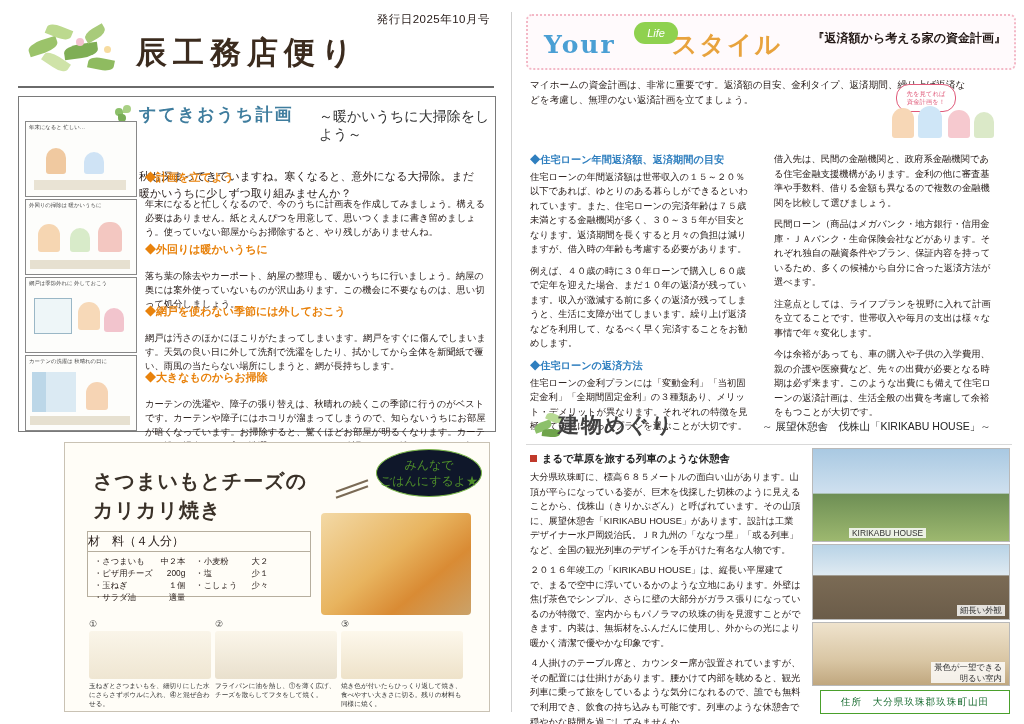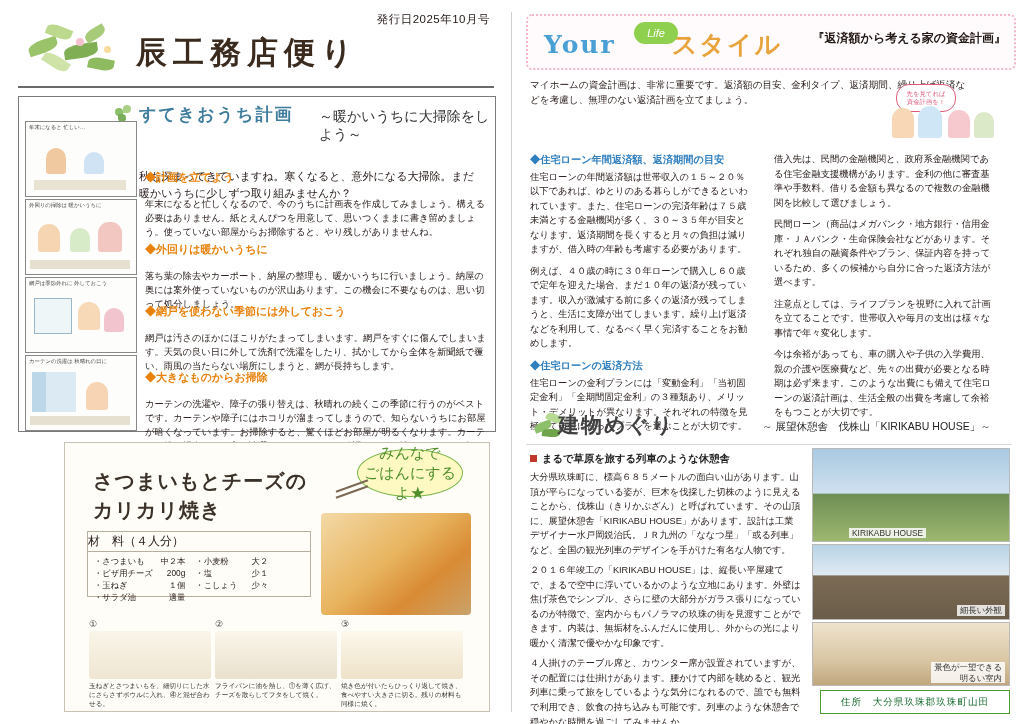--- a/index.html
+++ b/index.html
@@ -55,23 +55,23 @@
   .recipe{
     position:absolute;left:64px;top:442px;width:424px;height:268px;
     border:1px solid #c9c2b4;background:#fffdf7;
   }
   .recipe-title{
     position:absolute;left:28px;top:24px;width:300px;
     font-family:"DejaVu Serif", serif;font-size:20px;font-weight:bold;color:#3a3128;
     line-height:1.45;letter-spacing:1px;
   }
   .bubble{
-    position:absolute;right:26px;top:6px;width:104px;height:46px;
+    position:absolute;right:7px;top:6px;width:104px;height:46px;
     border:1.5px solid #7ab648;border-radius:50%;
-    background:#fef9c3;color:#4e8e2a;font-size:15px;line-height:1.35;
+    background:#0f172a;color:#4e8e2a;font-size:12px;line-height:1.35;
     display:flex;align-items:center;justify-content:center;text-align:center;
   }
   .ing-box{
     position:absolute;left:22px;top:88px;width:222px;height:64px;
     border:1px solid #b6ae9e;font-size:8.3px;
   }
   .ing-head{text-align:left;font-size:12px;border-bottom:1px solid #b6ae9e;padding:1px 0;}
   .ing-cols{display:flex;padding:3px 6px;gap:10px;}
   .ing-cols ul{list-style:none;margin:0;padding:0;}
   .ing-cols li{display:flex;justify-content:space-between;gap:14px;line-height:1.45;}

